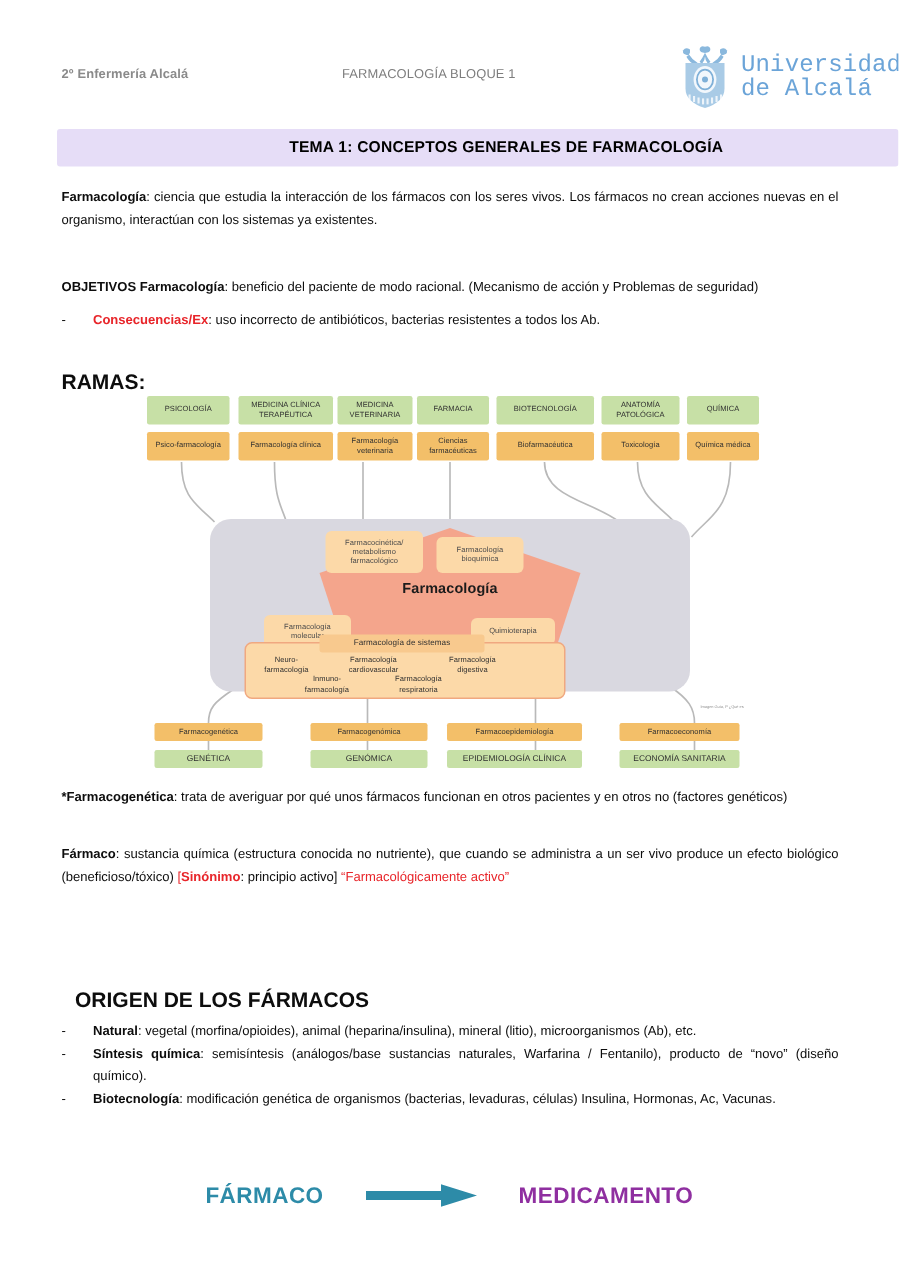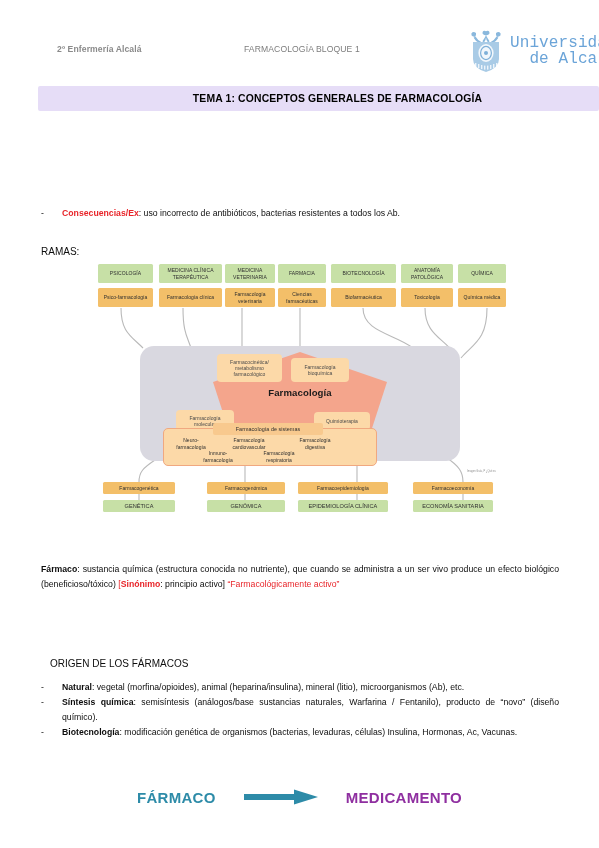--- a/index.html
+++ b/index.html
@@ -8,42 +8,42 @@
     background:#ffffff;
     font-family:"Liberation Sans", sans-serif;
     color:#111111;
     position:relative;
     overflow:hidden;
     -webkit-font-smoothing:antialiased;
   }
   .page{position:relative;width:599px;height:848px;padding:0;box-sizing:border-box;}
 
   
-  .hdr{position:absolute;left:16px;top:40px;width:550px;height:34px;text-align:right;}
+  .hdr{position:absolute;left:0;top:40px;width:550px;height:34px;}
   .hdr-left{position:absolute;left:41px;top:4px;font-size:8.6px;font-weight:bold;color:#8a8a8a;letter-spacing:.1px;}
   .hdr-mid{position:absolute;left:228px;top:4px;font-size:8.6px;color:#7d7d7d;letter-spacing:.1px;}
   .logo{position:absolute;left:452px;top:-14px;width:125px;height:50px;display:flex;align-items:center;gap:6px;}
   .logo-crest{width:36px;height:44px;flex:0 0 36px;}
   .logo-txt{display:flex;flex-direction:column;justify-content:center;line-height:1.02;}
   .logo-txt span{font-family:Liberation Mono, monospace;font-size:16px;color:#6ba4d8;letter-spacing:.1px;}
 
   
   .banner{
     position:absolute;left:38px;top:86px;width:523px;height:25px;
     background:#e6ddf7;border-radius:2px;
     display:flex;align-items:center;justify-content:center;padding-left:38px;
   }
   .banner-txt{font-size:10.4px;font-weight:bold;color:#000;letter-spacing:.15px;}
 
   
   .txt{position:absolute;font-size:8.7px;line-height:14.6px;color:#0d0d0d;text-align:justify;}
   .txt b{font-weight:bold;}
   .red{color:#e8252a;}
   .redb{color:#e8252a;font-weight:bold;}
-  .sect{position:absolute;font-size:10px;font-weight:normal;color:#0d0d0d;}
+  .sect{position:absolute;font-size:14px;font-weight:bold;color:#0d0d0d;}
 
   .li{position:absolute;font-size:8.7px;line-height:14.6px;color:#0d0d0d;text-align:justify;}
   .li .dash{position:absolute;left:-21px;top:0;font-size:8.7px;}
 
   
   .diagram{position:absolute;left:95px;top:260px;width:415px;height:252px;}
   .dgm-svg{position:absolute;left:0;top:0;}
   .node{
     position:absolute;box-sizing:border-box;
     display:flex;align-items:center;justify-content:center;text-align:center;
@@ -107,22 +107,28 @@
         <span>Universidad</span>
         <span>de Alcalá</span>
       </div>
     </div>
   </div>
 
   <div class="banner">
     <div class="banner-txt">TEMA 1: CONCEPTOS GENERALES DE FARMACOLOGÍA</div>
   </div>
 
-
-
+  <div class="txt" style="left:41px;top:124px;width:518px;">
+    <b>Farmacología</b><span>: ciencia que estudia la interacción de los fármacos con los seres vivos. Los fármacos no crean acciones nuevas en el organismo, interactúan con los sistemas ya existentes.</span>
+  </div>
+
+
+  <div class="txt" style="left:41px;top:184px;width:518px;">
+    <b>OBJETIVOS Farmacología</b><span>: beneficio del paciente de modo racional. (Mecanismo de acción y Problemas de seguridad)</span>
+  </div>
 
   <div class="li" style="left:62px;top:206px;width:497px;">
     <span class="dash">-</span>
     <b class="redb">Consecuencias/Ex</b><span>: uso incorrecto de antibióticos, bacterias resistentes a todos los Ab.</span>
   </div>
 
   <div class="sect" style="left:41px;top:246px;">RAMAS:</div>
 
   <div class="diagram">
 
@@ -190,20 +196,23 @@
     <div class="node orange" style="left:318px;top:222px;width:80px;height:12px;">Farmacoeconomía</div>
 
     <div class="node green" style="left:8px;top:240px;width:72px;height:12px;font-size:5.6px;">GENÉTICA</div>
     <div class="node green" style="left:112px;top:240px;width:78px;height:12px;font-size:5.6px;">GENÓMICA</div>
     <div class="node green" style="left:203px;top:240px;width:90px;height:12px;font-size:5.6px;">EPIDEMIOLOGÍA CLÍNICA</div>
     <div class="node green" style="left:318px;top:240px;width:80px;height:12px;font-size:5.6px;">ECONOMÍA SANITARIA</div>
 
     <div class="credit" style="left:372px;top:210px;width:40px;">Imagen Guía, P ¿Qué es</div>
   </div>
 
+  <div class="txt" style="left:41px;top:524px;width:518px;">
+    <b>*Farmacogenética</b><span>: trata de averiguar por qué unos fármacos funcionan en otros pacientes y en otros no (factores genéticos)</span>
+  </div>
 
   <div class="txt" style="left:41px;top:562px;width:518px;">
     <b>Fármaco</b><span>: sustancia química (estructura conocida no nutriente), que cuando se administra a un ser vivo produce un efecto biológico (beneficioso/tóxico) </span><span class="red">[</span><b class="redb">Sinónimo</b><span>: principio activo]</span> <span class="red">“Farmacológicamente activo”</span>
   </div>
 
 
   <div class="sect" style="left:50px;top:658px;">ORIGEN DE LOS FÁRMACOS</div>
 
   <div class="li" style="left:62px;top:680px;width:497px;">
     <span class="dash">-</span>

